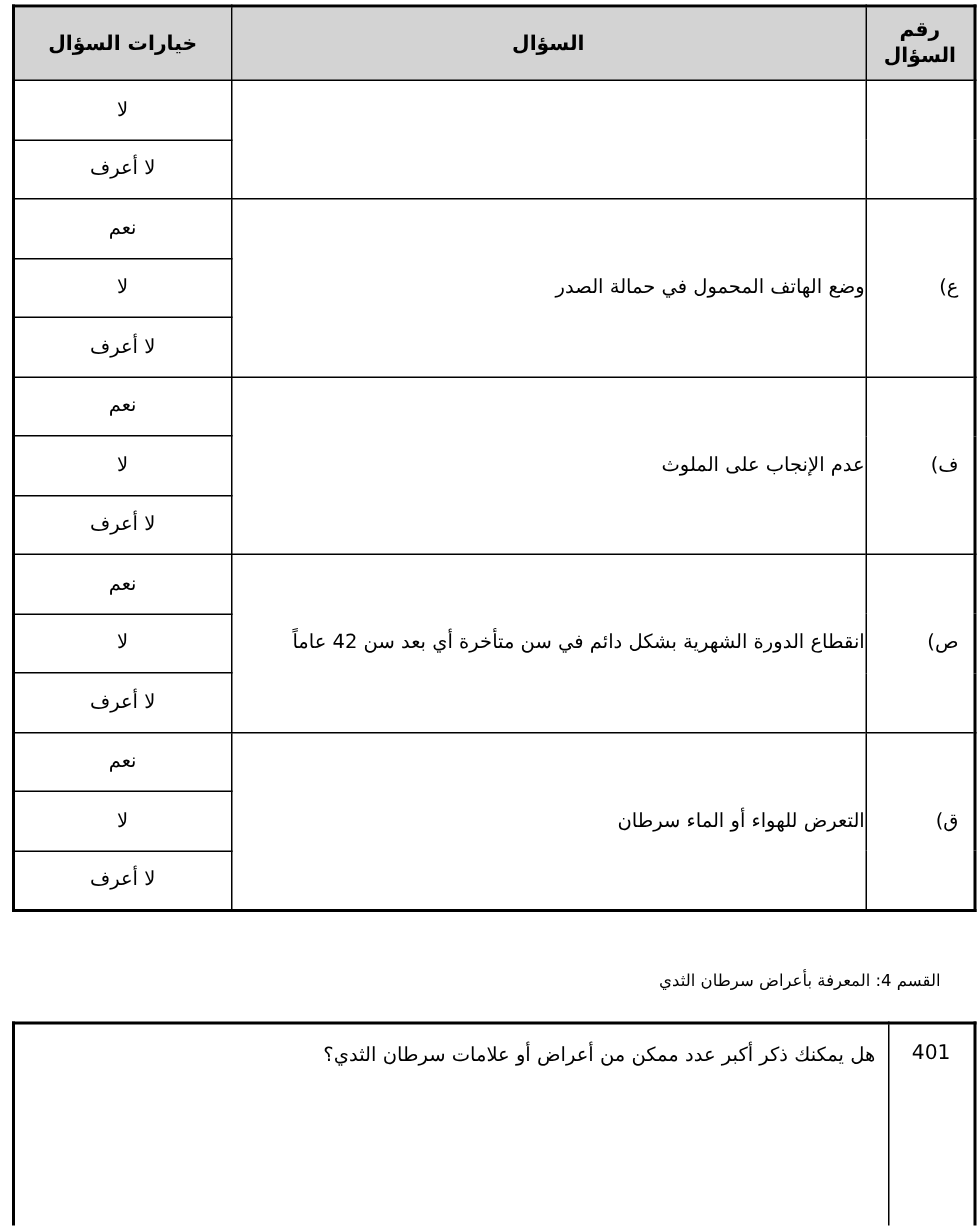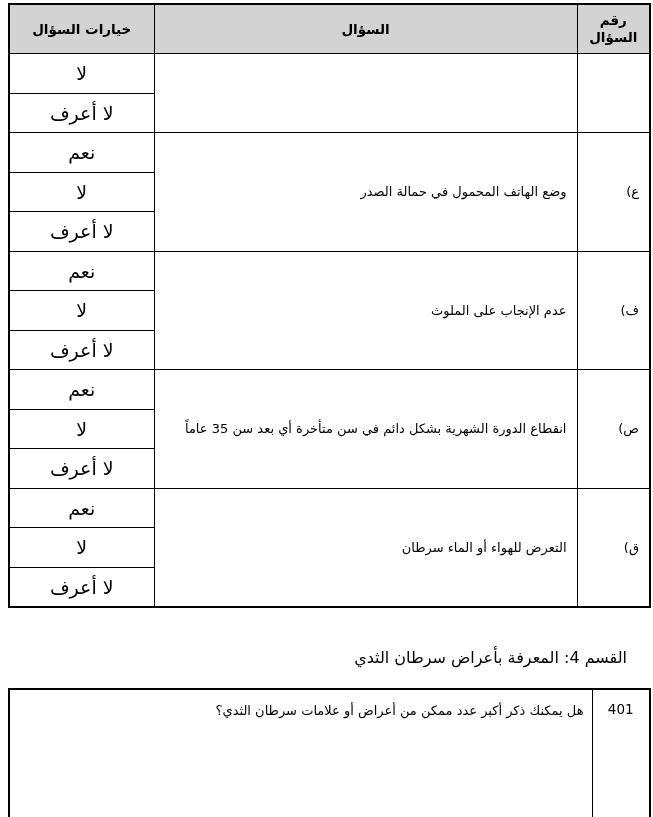--- a/index.html
+++ b/index.html
@@ -41,40 +41,40 @@
     line-height: 1.25;
   }
   .t1 thead th.qnum-h {
     white-space: pre-line;
     margin-left: 21px;
   }
   .t1 td.opt {
     height: 36.5px;
     text-align: center;
     vertical-align: middle;
-    font-size: 19px;
+    font-size: 13px;
   }
   .t1 td.question {
     text-align: right;
     vertical-align: middle;
     font-size: 13px;
-    padding: 0 10px;
+    padding: 0 0;
     line-height: 1.5;
   }
   .t1 td.qnum {
     text-align: right;
     vertical-align: middle;
     font-size: 13px;
     padding-right: 10px;
   }
   
   .section-heading {
     margin: 38px 26px 0 0;
     text-align: right;
-    font-size: 16px;
+    font-size: 11px;
     line-height: 1.45;
   }
   
   .t2 {
     width: 641px;
     height: 164px;
     margin: 19px 2px 0 10px;
     border: 2px solid #000;
   }
   .t2 td {
@@ -143,21 +143,21 @@
       </tr>
       <tr>
         <td class="opt">لا</td>
       </tr>
       <tr>
         <td class="opt">لا أعرف</td>
       </tr>
 
       <tr>
         <td class="qnum" rowspan="3">ص)</td>
-        <td class="question" rowspan="3">انقطاع الدورة الشهرية بشكل دائم في سن متأخرة أي بعد سن 35 عاماً</td>
+        <td class="question" rowspan="3">انقطاع الدورة الشهرية بشكل دائم في سن متأخرة أي بعد سن 42 عاماً</td>
         <td class="opt">نعم</td>
       </tr>
       <tr>
         <td class="opt">لا</td>
       </tr>
       <tr>
         <td class="opt">لا أعرف</td>
       </tr>
 
       <tr>

